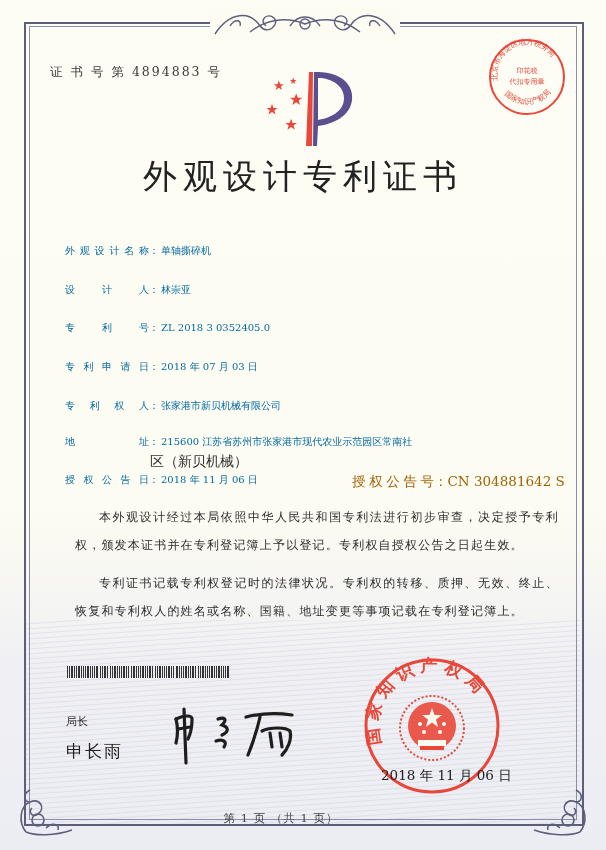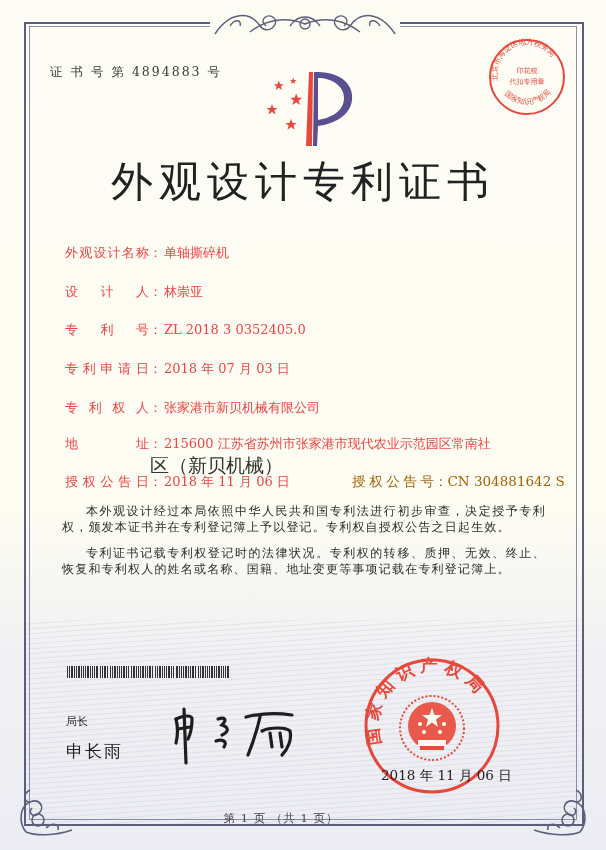--- a/index.html
+++ b/index.html
@@ -33,33 +33,33 @@
   .orn-br { left:530px; top:782px; width:60px; height:56px; }
 
   .cert-no {
     position:absolute; left:50px; top:64px; font-size:12.5px; letter-spacing:2px; color:#3a3a3a;
   }
   .logo { position:absolute; left:262px; top:68px; width:95px; height:80px; }
   .stamp-small { position:absolute; left:487px; top:37px; width:80px; height:80px; }
   .title {
     position:absolute; left:0; width:606px; top:154px; text-align:center;
     font-family:"DejaVu Sans","Liberation Sans",sans-serif;
-    font-size:42px; letter-spacing:6px; color:#222;
+    font-size:34px; letter-spacing:6px; color:#222;
   }
   .field {
-    position:absolute; left:65px; font-size:13px; color:#ef4444; white-space:nowrap;
+    position:absolute; left:65px; font-size:10px; color:#0369a1; white-space:nowrap;
   }
   .field .lbl { display:inline-block; width:84px; text-align-last:justify; }
   .field .val { margin-left:2px; }
-  .addr2 { position:absolute; left:150px; top:453px; font-size:19px; color:#333; }
+  .addr2 { position:absolute; left:150px; top:453px; font-size:14px; color:#333; }
   .pubno { position:absolute; left:352px; top:473px; font-size:13.5px; color:#a16207; white-space:nowrap; }
   .pubno .lbl { display:inline-block; width:82px; text-align-last:justify; }
 
   .body-text {
-    position:absolute; left:62px; width:484px; font-size:12px; line-height:16px;
+    position:absolute; left:75px; width:484px; font-size:12px; line-height:28px;
     color:#2e2e2e; letter-spacing:1.2px; text-align:justify;
   }
   .body-text p { margin:0; text-indent:2em; }
 
   .barcode { position:absolute; left:67px; top:666px; width:162px; height:12px; }
   .role { position:absolute; left:66px; top:714px; font-family:"DejaVu Sans","Liberation Sans",sans-serif; font-size:11px; color:#222; }
   .name { position:absolute; left:66px; top:740px; font-family:"DejaVu Sans","Liberation Sans",sans-serif; font-size:17px; color:#222; letter-spacing:2px; }
   .signature { position:absolute; left:170px; top:705px; width:135px; height:60px; }
   .stamp-big { position:absolute; left:362px; top:656px; width:140px; height:140px; }
   .issue-date { position:absolute; left:381px; top:767px; font-size:13.5px; color:#222; }

